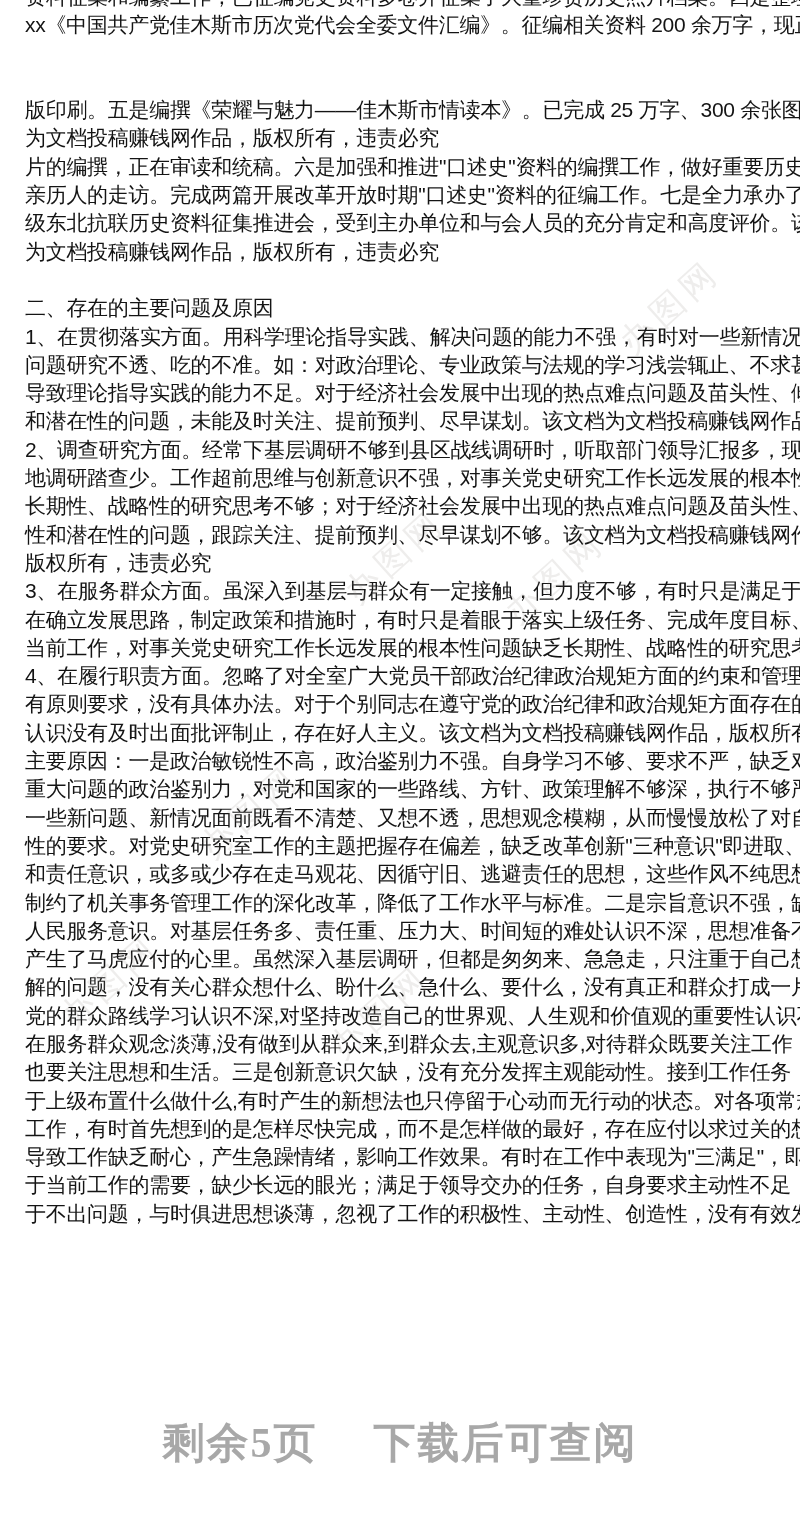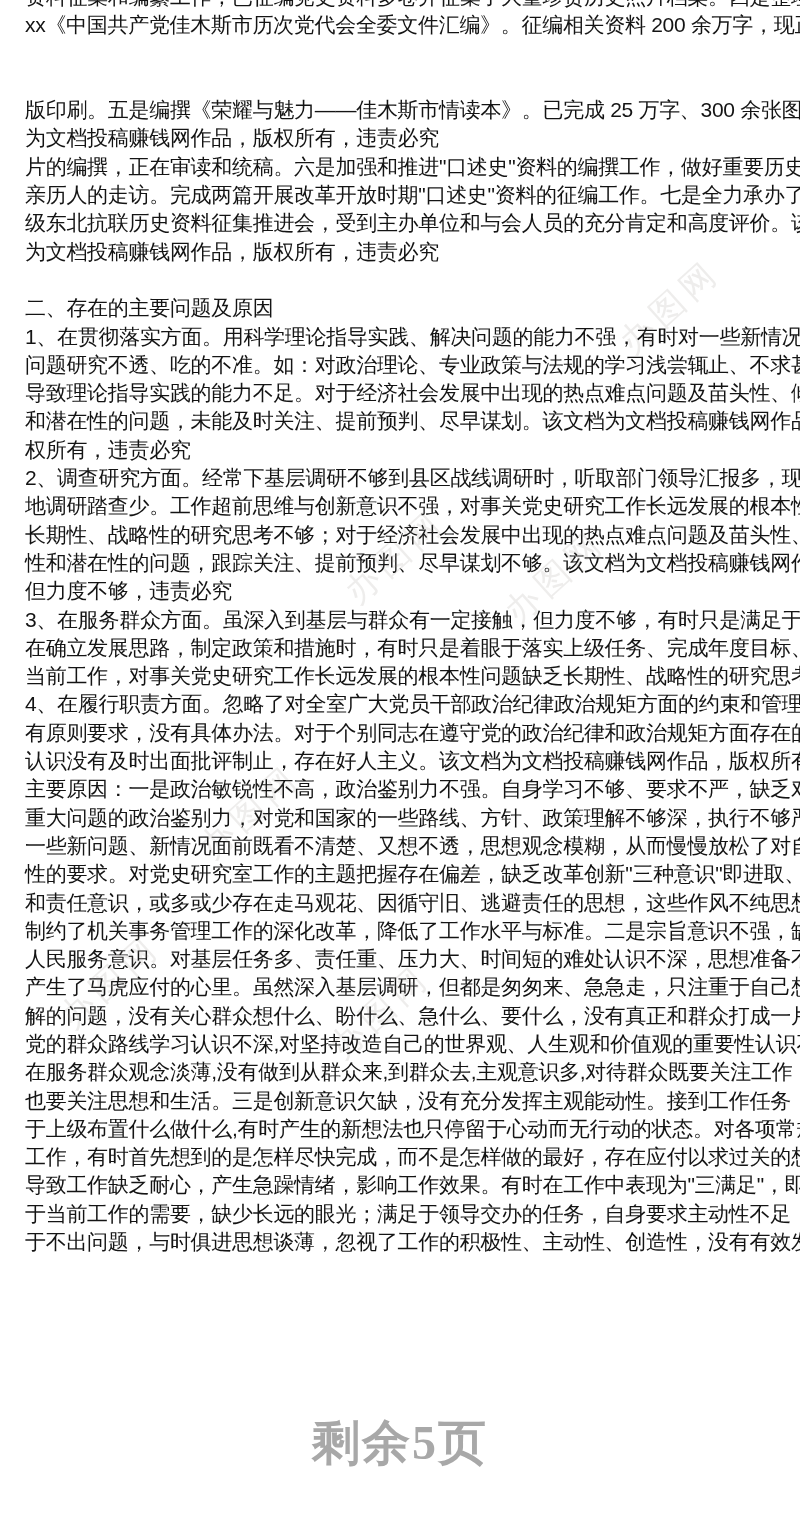--- a/index.html
+++ b/index.html
@@ -47,21 +47,21 @@
     top: 1418px;
     left: 0;
     width: 800px;
     display: flex;
     justify-content: center;
     align-items: baseline;
     gap: 56px;
     font-family: "Liberation Serif", serif;
     font-weight: bold;
     color: #a8a8a8;
-    font-size: 48px;
+    font-size: 42px;
     line-height: 50px;
     letter-spacing: 2px;
   }
 </style>
 </head>
 <body>
 
 <div id="page">
 
   <div id="doc-text">
@@ -74,26 +74,25 @@
       <div class="line">片的编撰，正在审读和统稿。六是加强和推进"口述史"资料的编撰工作，做好重要历史时期</div>
       <div class="line">亲历人的走访。完成两篇开展改革开放时期"口述史"资料的征编工作。七是全力承办了国家</div>
       <div class="line">级东北抗联历史资料征集推进会，受到主办单位和与会人员的充分肯定和高度评价。该文档</div>
       <div class="line">为文档投稿赚钱网作品，版权所有，违责必究</div>
       <div class="line blank"></div>
       <div class="line">二、存在的主要问题及原因</div>
       <div class="line">1、在贯彻落实方面。用科学理论指导实践、解决问题的能力不强，有时对一些新情况、新</div>
       <div class="line">问题研究不透、吃的不准。如：对政治理论、专业政策与法规的学习浅尝辄止、不求甚解，</div>
       <div class="line">导致理论指导实践的能力不足。对于经济社会发展中出现的热点难点问题及苗头性、倾向性</div>
       <div class="line">和潜在性的问题，未能及时关注、提前预判、尽早谋划。该文档为文档投稿赚钱网作品，版</div>
-      <div class="line">权所有，违责必究</div>
       <div class="line">2、调查研究方面。经常下基层调研不够到县区战线调研时，听取部门领导汇报多，现场实</div>
       <div class="line">地调研踏查少。工作超前思维与创新意识不强，对事关党史研究工作长远发展的根本性问题</div>
       <div class="line">长期性、战略性的研究思考不够；对于经济社会发展中出现的热点难点问题及苗头性、倾向</div>
       <div class="line">性和潜在性的问题，跟踪关注、提前预判、尽早谋划不够。该文档为文档投稿赚钱网作品，</div>
-      <div class="line">但力度不够，违责必究</div>
+      <div class="line">版权所有，违责必究</div>
       <div class="line">3、在服务群众方面。虽深入到基层与群众有一定接触，但力度不够，有时只是满足于看文</div>
       <div class="line">在确立发展思路，制定政策和措施时，有时只是着眼于落实上级任务、完成年度目标、推进</div>
       <div class="line">当前工作，对事关党史研究工作长远发展的根本性问题缺乏长期性、战略性的研究思考。该</div>
       <div class="line">4、在履行职责方面。忽略了对全室广大党员干部政治纪律政治规矩方面的约束和管理，只</div>
       <div class="line">有原则要求，没有具体办法。对于个别同志在遵守党的政治纪律和政治规矩方面存在的模糊</div>
       <div class="line">认识没有及时出面批评制止，存在好人主义。该文档为文档投稿赚钱网作品，版权所有，违</div>
       <div class="line">主要原因：一是政治敏锐性不高，政治鉴别力不强。自身学习不够、要求不严，缺乏对一些</div>
       <div class="line">重大问题的政治鉴别力，对党和国家的一些路线、方针、政策理解不够深，执行不够严，在</div>
       <div class="line">一些新问题、新情况面前既看不清楚、又想不透，思想观念模糊，从而慢慢放松了对自己党</div>
       <div class="line">性的要求。对党史研究室工作的主题把握存在偏差，缺乏改革创新"三种意识"即进取、机遇</div>
@@ -116,15 +115,16 @@
       <div class="watermark" style="left: 335px; top: 580px;">办图网</div>
       <div class="watermark" style="left: 495px; top: 600px;">办图网</div>
       <div class="watermark" style="left: 190px; top: 835px;">办图网</div>
       <div class="watermark" style="left: 50px; top: 1005px;">办图网</div>
       <div class="watermark" style="left: 320px; top: 1035px;">办图网</div>
       <div class="watermark" style="left: 610px; top: 330px;">办图网</div>
     </div>
 
   <div id="footer-banner">
     <span>剩余5页</span>
+    <span>下载后可查阅</span>
   </div>
 
 </div>
 
 </body></html>

